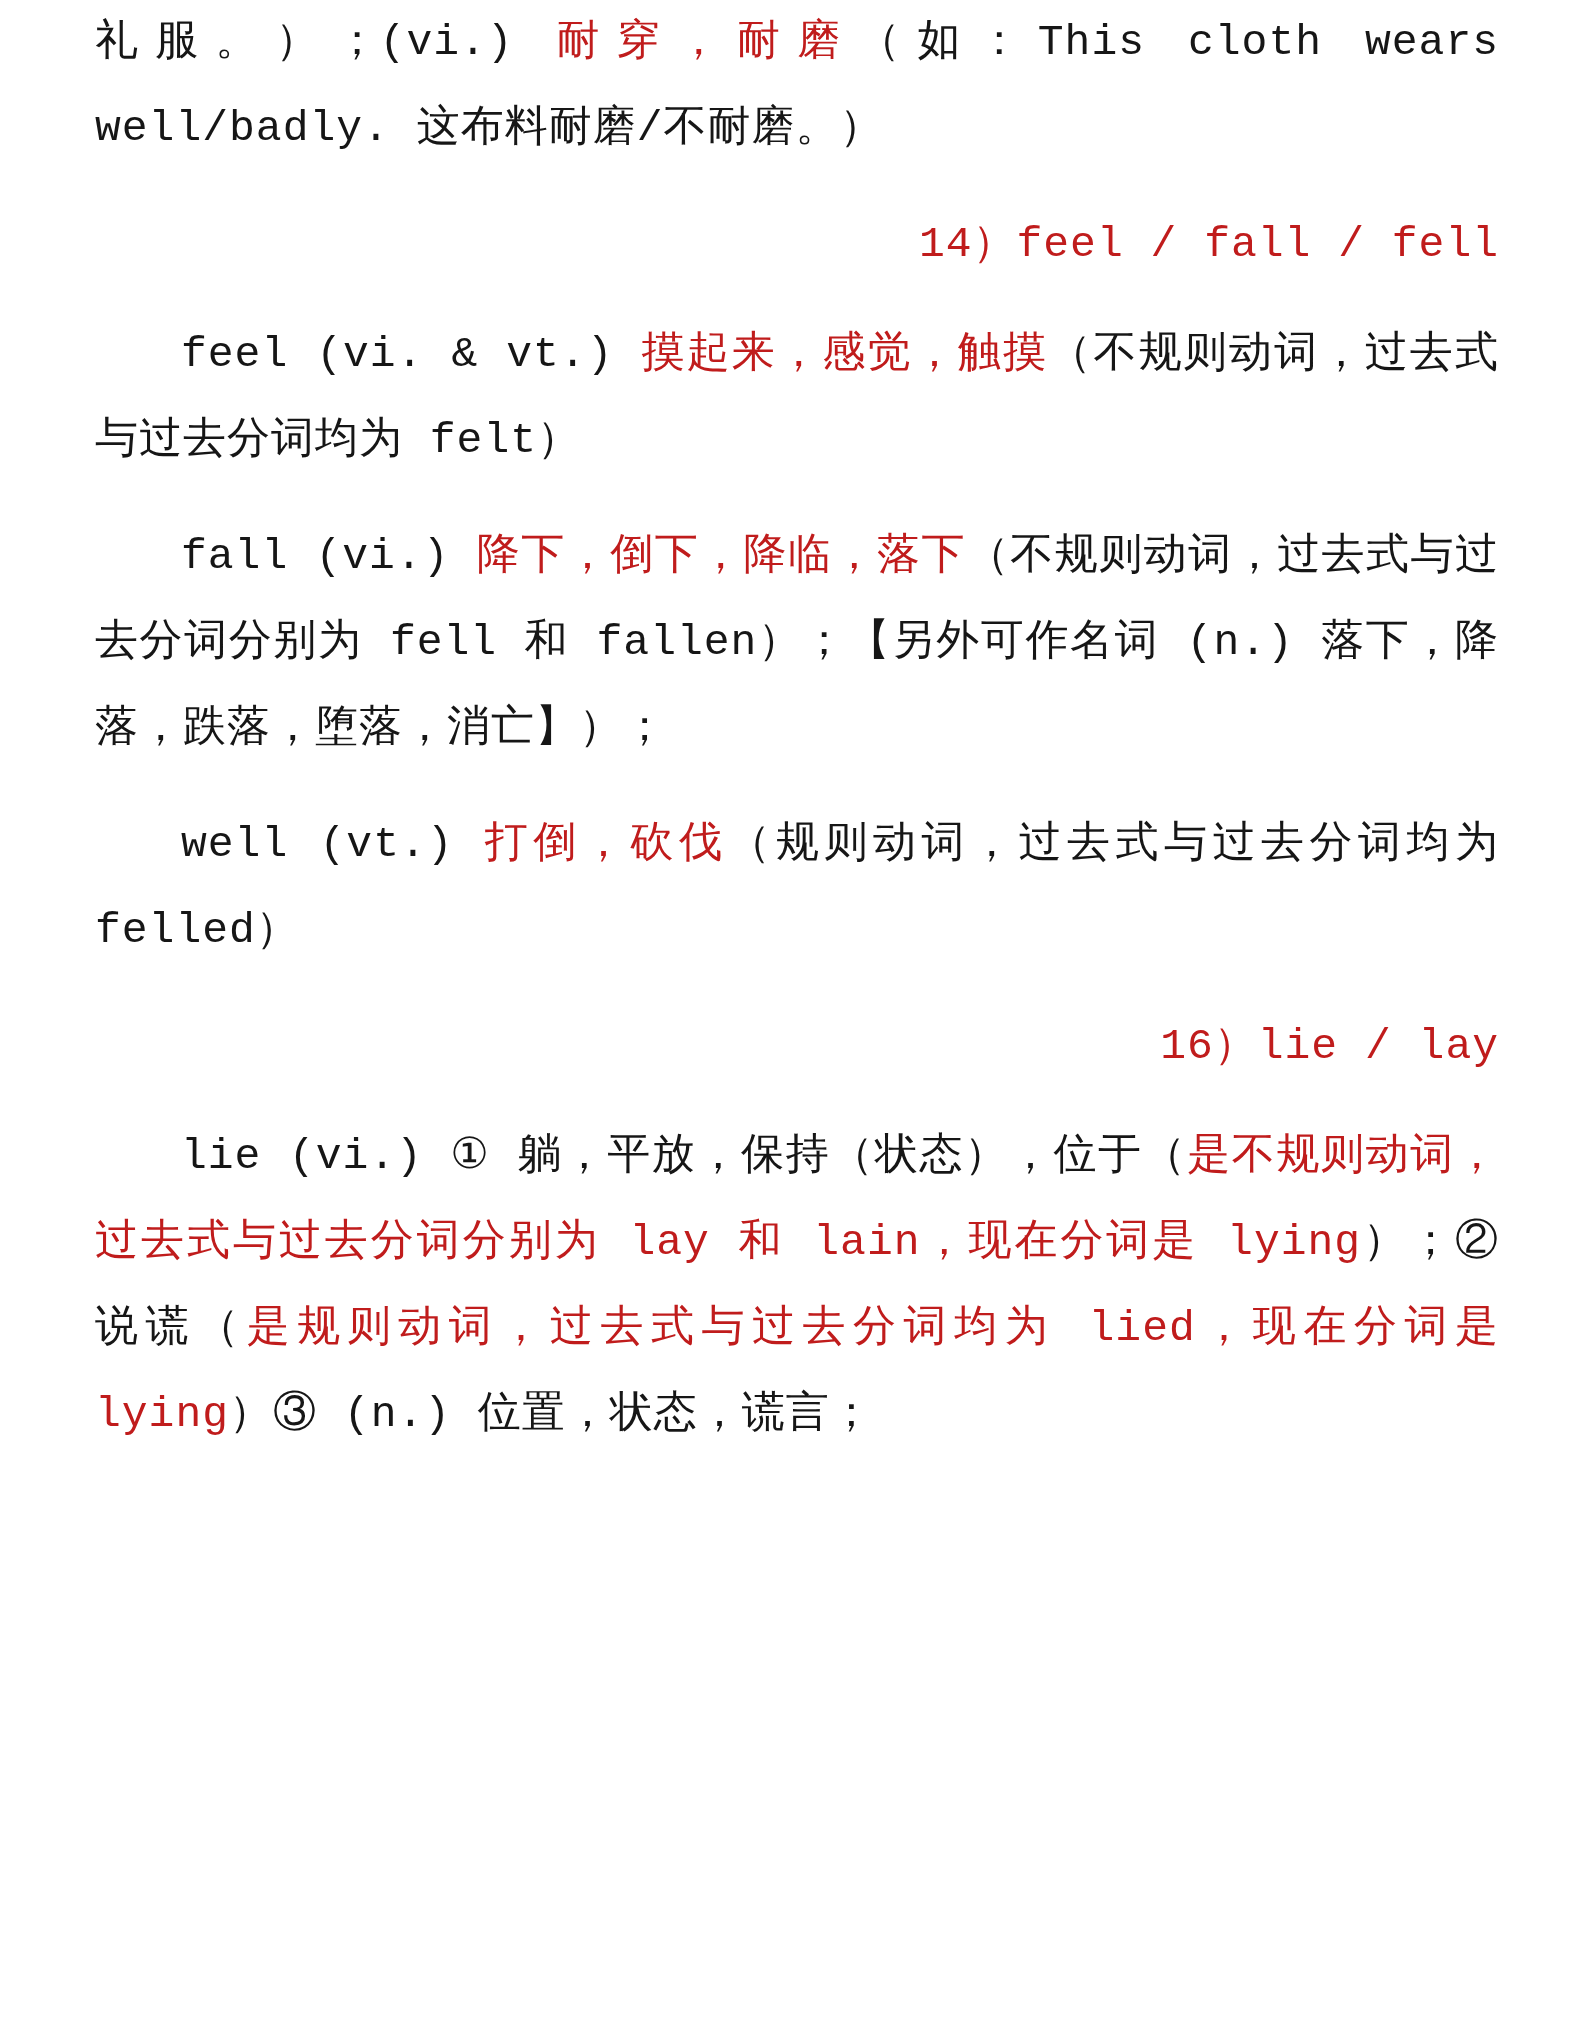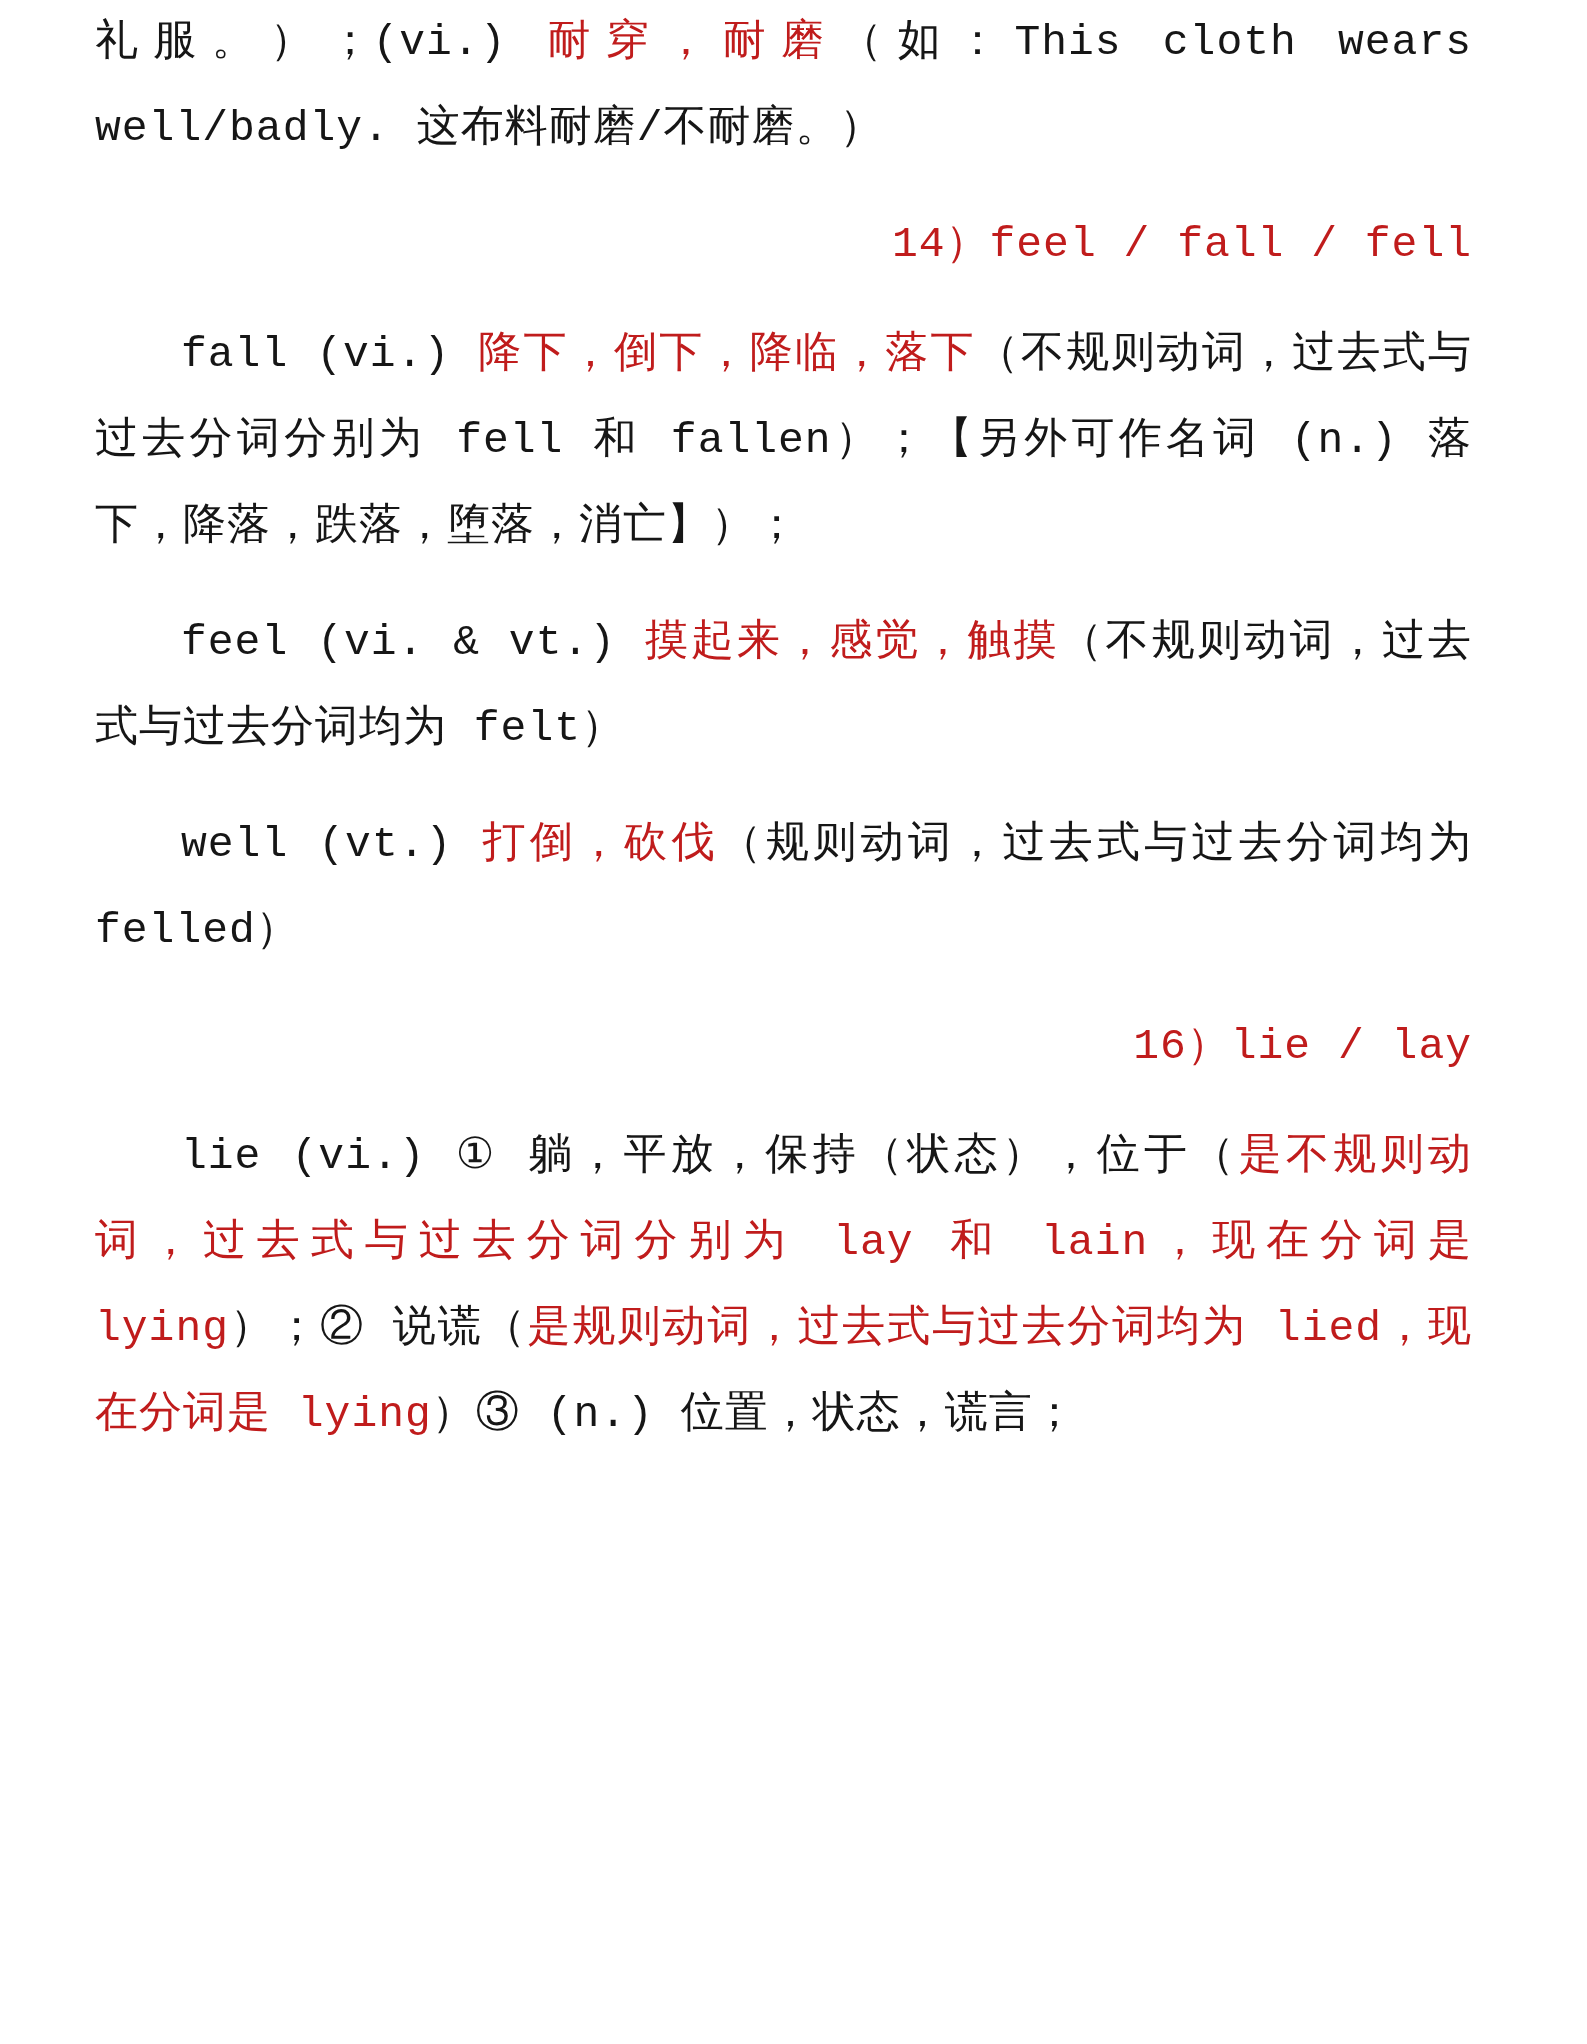--- a/index.html
+++ b/index.html
@@ -10,21 +10,21 @@
   body {
     width: 1587px;
     height: 2044px;
     overflow: hidden;
     font-family: "Liberation Mono", "DejaVu Sans Mono", monospace;
   }
   .doc {
     box-sizing: border-box;
     width: 1587px;
     height: 2044px;
-    padding: 0 115px 0 95px;
+    padding: 0 88px 0 95px;
     color: var(--ink, #161616);
   }
   .para {
     font-size: 43px;
     line-height: 86px;
     margin: 0 0 30px 0;
     text-align: justify;
     letter-spacing: 1px;
     word-break: break-word;
   }
@@ -39,18 +39,18 @@
   .run.red {
     color: var(--red, #c01c1c);
   }
 </style>
 </head>
 <body style="background: rgb(255, 255, 255);">
 
 <div class="doc">
     <div class="para body"><span class="run">礼服。）；(vi.) </span><span class="run red">耐穿，耐磨</span><span class="run">（如：This cloth wears well/badly. 这布料耐磨/不耐磨。）</span></div>
     <div class="para heading"><span class="run red">14）feel / fall / fell</span></div>
+    <div class="para body indent"><span class="run">feel (vi. &amp; vt.) </span><span class="run red">摸起来，感觉，触摸</span><span class="run">（不规则动词，过去式与过去分词均为 felt）</span></div>
     <div class="para body indent"><span class="run">fall (vi.) </span><span class="run red">降下，倒下，降临，落下</span><span class="run">（不规则动词，过去式与过去分词分别为 fell 和 fallen）；【另外可作名词 (n.) 落下，降落，跌落，堕落，消亡】）；</span></div>
-    <div class="para body indent"><span class="run">feel (vi. &amp; vt.) </span><span class="run red">摸起来，感觉，触摸</span><span class="run">（不规则动词，过去式与过去分词均为 felt）</span></div>
     <div class="para body indent"><span class="run">well (vt.) </span><span class="run red">打倒，砍伐</span><span class="run">（规则动词，过去式与过去分词均为 felled）</span></div>
     <div class="para heading"><span class="run red">16）lie / lay</span></div>
     <div class="para body indent"><span class="run">lie (vi.) ① 躺，平放，保持（状态），位于（</span><span class="run red">是不规则动词，过去式与过去分词分别为 lay 和 lain，现在分词是 lying</span><span class="run">）；② 说谎（</span><span class="run red">是规则动词，过去式与过去分词均为 lied，现在分词是 lying</span><span class="run">）③ (n.) 位置，状态，谎言；</span></div>
   </div>
 
 </body></html>

